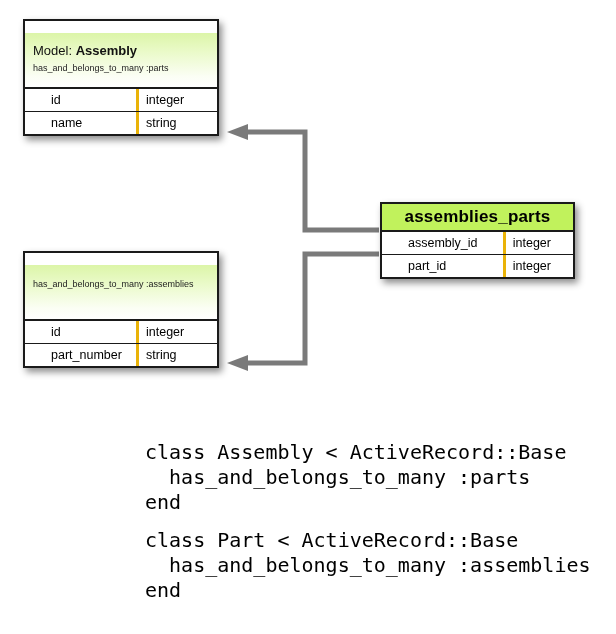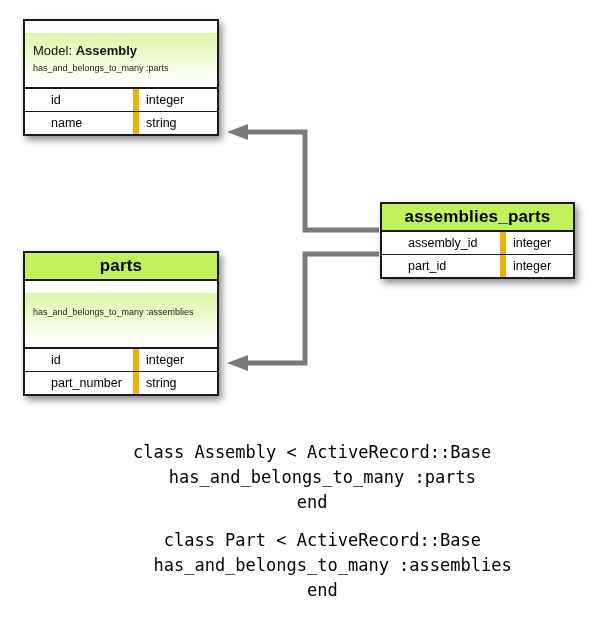--- a/index.html
+++ b/index.html
@@ -67,21 +67,21 @@
   .erd-row:last-child { border-bottom: none; }
   .erd-cell {
     font-size: 12.5px;
     color: #000000;
     line-height: 22px;
     padding-left: 7px;
     box-sizing: border-box;
     white-space: nowrap;
     overflow: hidden;
   }
-  .erd-cell.name { border-right: 6px solid #eab308; padding-left: 26px; }
+  .erd-cell.name { border-right: 3px solid #eab308; padding-left: 26px; }
 
   
   #tbl-assemblies { left: 23px;  top: 19px;  width: 196px; }
   #tbl-assemblies .erd-body { height: 56px; }
   #tbl-assemblies .erd-cell.name { width: 114px; }
   #tbl-assemblies .erd-cell.type { width: 78px; }
 
   #tbl-parts { left: 23px;  top: 251px; width: 196px; }
   #tbl-parts .erd-body { height: 56px; }
   #tbl-parts .erd-cell.name { width: 114px; }
@@ -95,27 +95,26 @@
   #connectors {
     position: absolute;
     left: 0; top: 0;
     width: 616px; height: 634px;
     z-index: 2;
   }
 
   
   .code-block {
     position: absolute;
-    left: 133px;
+    left: 145px;
     font-family: "DejaVu Sans Mono", monospace;
-    font-size: 17px;
+    font-size: 20px;
     line-height: 25px;
     color: #000000;
     white-space: pre;
-    text-align: center;
   }
   #code-assembly { top: 440px; }
   #code-part { top: 528px; }
 </style>
 </head>
 <body>
 
 <svg id="connectors" viewBox="0 0 616 634" width="616" height="634" xmlns="http://www.w3.org/2000/svg">
 
   <g>
@@ -143,21 +142,20 @@
       <div class="erd-cell type">integer</div>
     </div>
     <div class="erd-row">
       <div class="erd-cell name">name</div>
       <div class="erd-cell type">string</div>
     </div>
   </div>
 </div>
 
 <div class="erd-table" id="tbl-parts">
-  <div class="erd-header">parts</div>
   <div class="erd-body">
     <div class="erd-assoc">has_and_belongs_to_many :assemblies</div>
   </div>
   <div class="erd-rows">
     <div class="erd-row">
       <div class="erd-cell name">id</div>
       <div class="erd-cell type">integer</div>
     </div>
     <div class="erd-row">
       <div class="erd-cell name">part_number</div>

